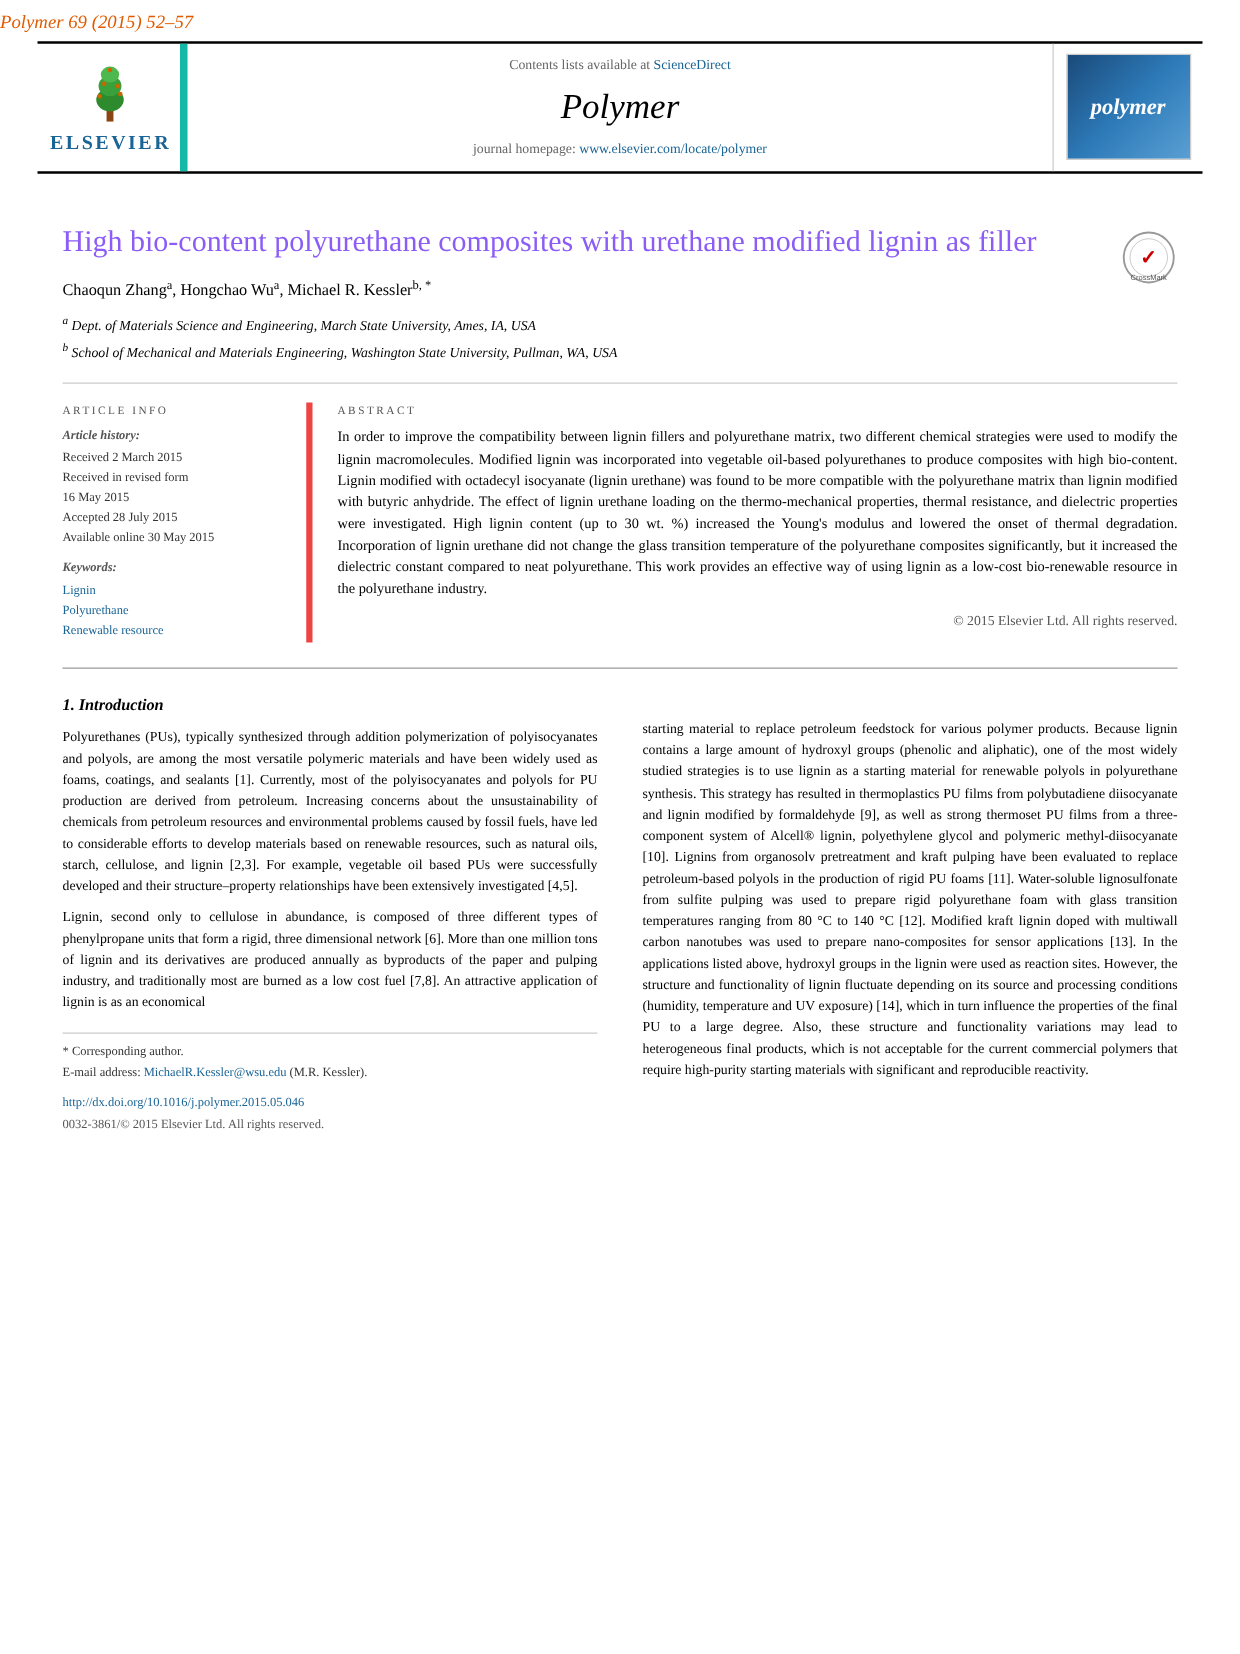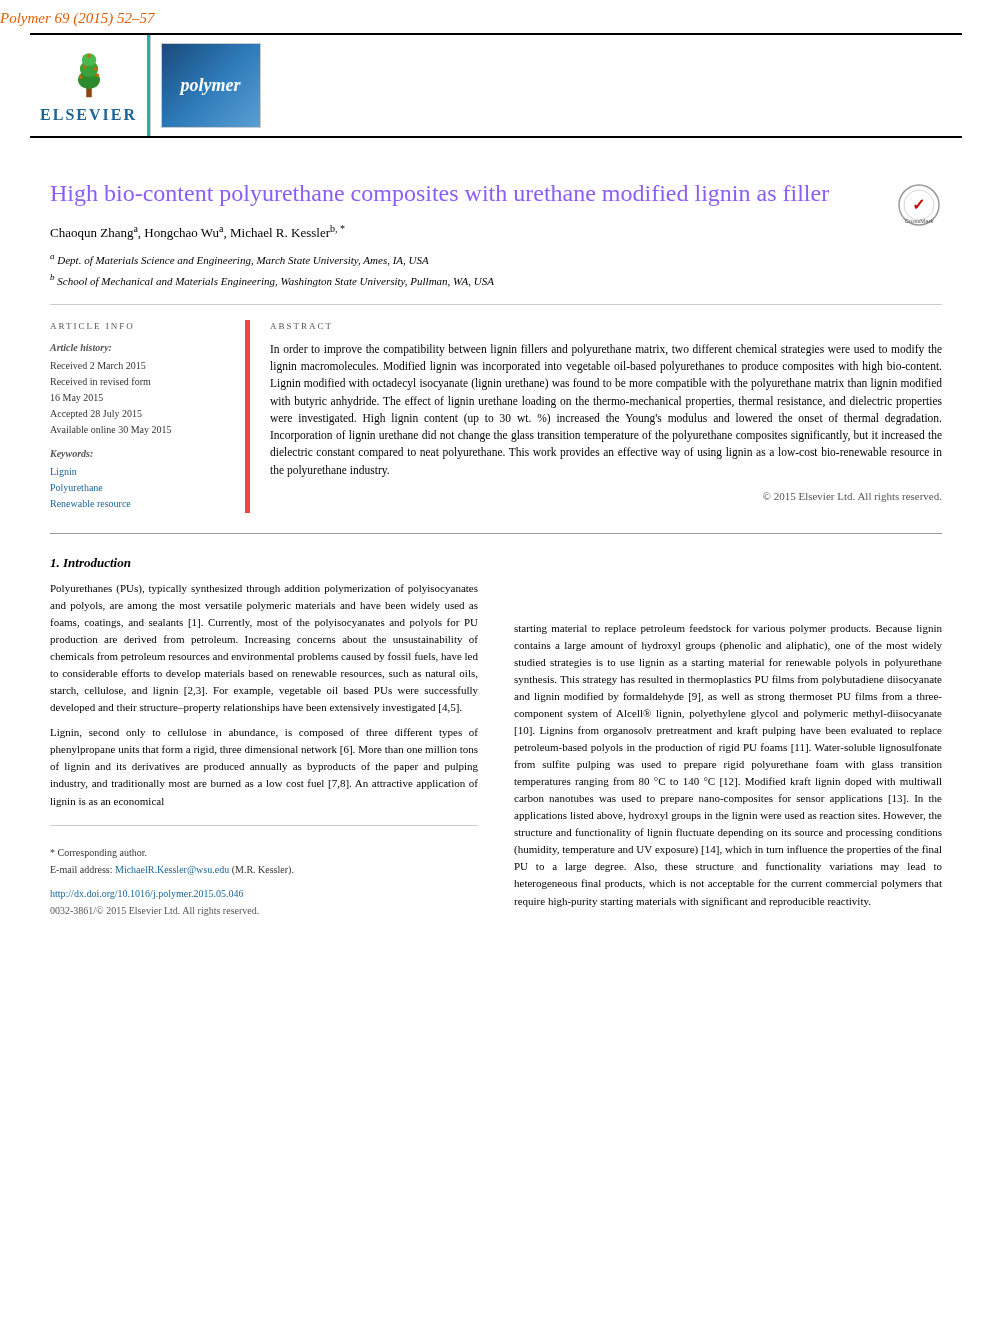--- a/index.html
+++ b/index.html
@@ -24,24 +24,24 @@
     .header-section {
       display: flex;
       align-items: stretch;
       border-top: 2px solid #000;
       border-bottom: 2px solid #000;
       margin: 0 30px;
     }
 
     .header-left {
       width: 120px;
-      border-right: 3px solid #14b8a6;
+      border-right: 6px solid #14b8a6;
       display: flex;
       align-items: center;
-      justify-content: flex-end;
+      justify-content: flex-start;
       padding: 10px;
     }
 
     .elsevier-logo {
       display: flex;
       flex-direction: column;
       align-items: center;
     }
 
     .elsevier-text {
@@ -236,21 +236,20 @@
 
     .main-divider {
       border: none;
       border-top: 1px solid #999;
       margin: 20px 0;
     }
 
     .body-two-col {
       display: flex;
       gap: 36px;
-      align-items: flex-end;
     }
 
     .body-left-col {
       flex: 1;
     }
 
     .body-right-col {
       flex: 1;
       margin-top: 20px;
     }
@@ -266,21 +265,21 @@
     .body-text {
       font-size: 11px;
       line-height: 1.55;
       text-align: justify;
       color: #000;
       margin-bottom: 8px;
     }
 
     .footnote-section {
       border-top: 1px solid #ccc;
-      padding-top: 20px;
+      padding-top: 8px;
       margin-top: 15px;
     }
 
     .footnote-text {
       font-size: 10px;
       color: #333;
       margin-bottom: 3px;
     }
 
     .footnote-email {
@@ -328,20 +327,31 @@
         <circle cx="26" cy="35" r="2" fill="#cc6600"></circle>
         <circle cx="44" cy="33" r="2" fill="#cc6600"></circle>
         <circle cx="30" cy="24" r="2" fill="#cc6600"></circle>
         <circle cx="42" cy="26" r="2" fill="#cc6600"></circle>
         <circle cx="35" cy="12" r="2" fill="#cc6600"></circle>
       </svg>
       <div class="elsevier-text">ELSEVIER</div>
     </div>
   </div>
 
+  <div class="header-center">
+    <div class="contents-line">
+      <span>Contents lists available at</span>
+      <a class="sciencedirect-link">ScienceDirect</a>
+    </div>
+    <div class="journal-title-header">Polymer</div>
+    <div class="journal-homepage">
+      <span>journal homepage:</span>
+      <a class="homepage-link">www.elsevier.com/locate/polymer</a>
+    </div>
+  </div>
 
   <div class="header-right">
     <div class="polymer-cover">
       <div class="polymer-cover-text">polymer</div>
     </div>
   </div>
 </div>
 
 <div class="paper-content">
 

